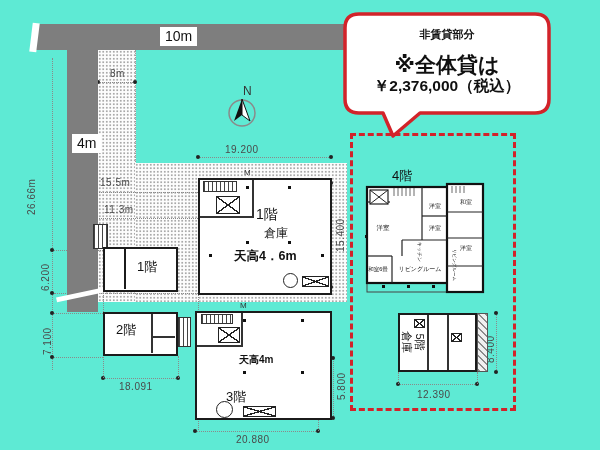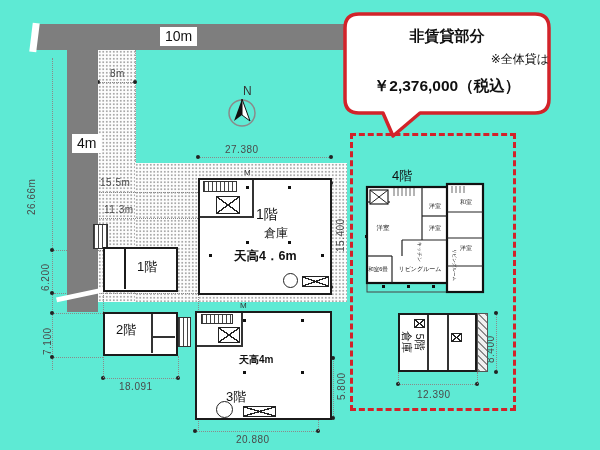--- a/index.html
+++ b/index.html
@@ -98,21 +98,21 @@
   <div class="dotline-v" style="left:178px;top:356px;height:22px;"></div>
   <div class="dotline-v" style="left:398px;top:372px;height:12px;z-index:5;"></div>
   <div class="dotline-v" style="left:477px;top:372px;height:12px;z-index:5;"></div>
 
   <span class="dim rot" style="left:26px;top:215px;">26.66m</span>
   <span class="dim rot" style="left:40px;top:291px;">6.200</span>
   <span class="dim rot" style="left:42px;top:355px;">7.100</span>
   <span class="dim" style="left:110px;top:68px;">8m</span>
   <span class="dim" style="left:100px;top:177px;">15.5m</span>
   <span class="dim" style="left:104px;top:204px;text-align:right;">11.3m</span>
-  <span class="dim" style="left:225px;top:144px;">27.380</span>
+  <span class="dim" style="left:225px;top:144px;">19.200</span>
   <span class="dim rot" style="left:335px;top:252px;">15.400</span>
   <span class="dim" style="left:119px;top:381px;">18.091</span>
   <span class="dim" style="left:236px;top:434px;text-align:right;">20.880</span>
   <span class="dim rot" style="left:336px;top:400px;">5.800</span>
   <span class="dim" style="left:417px;top:389px;z-index:5;">12.390</span>
   <span class="dim rot" style="left:485px;top:363px;z-index:5;">8.400</span>
 
   <div class="stairs" style="left:93px;top:224px;width:15px;height:25px;z-index:2;"></div>
   <div class="bldg" style="left:103px;top:247px;width:75px;height:45px;">
     <div class="wall" style="left:19px;top:0;width:2px;height:40px;"></div>
@@ -218,19 +218,19 @@
   </div>
   <div class="hatch" style="left:477px;top:313px;width:11px;height:59px;z-index:5;"></div>
   <div class="abs" style="left:390px;top:328px;width:44px;height:28px;transform:rotate(90deg);text-align:center;font-size:11px;line-height:13px;color:#111;z-index:6;">
     <span>5階</span><br>
     <span>倉庫</span>
   </div>
 
   <svg class="abs" style="left:333px;top:6px;width:222px;height:142px;z-index:5;" viewBox="0 0 222 142">
     <path d="M 26 8 H 202 Q 216 8 216 22 V 93 Q 216 107 202 107 H 87 L 60 130 L 50 107 H 26 Q 12 107 12 93 V 22 Q 12 8 26 8 Z" fill="#ffffff" stroke="#d2232a" stroke-width="3.5" stroke-linejoin="round"></path>
   </svg>
-  <div class="callout-text" style="top:27px;font-size:15px;font-weight:600;">非賃貸部分</div>
-  <div class="callout-text" style="top:51px;font-size:12px;font-weight:400;text-align:right;">※全体貸は</div>
+  <div class="callout-text" style="top:27px;font-size:11px;font-weight:600;">非賃貸部分</div>
+  <div class="callout-text" style="top:51px;font-size:21px;font-weight:700;">※全体貸は</div>
   <div class="callout-text" style="top:76px;font-size:15.5px;">
     <span class="bold">￥</span><span class="bold">2,376,000</span><span style="font-weight:600;">（税込）</span>
   </div>
 
 </div>
 
 </body></html>

